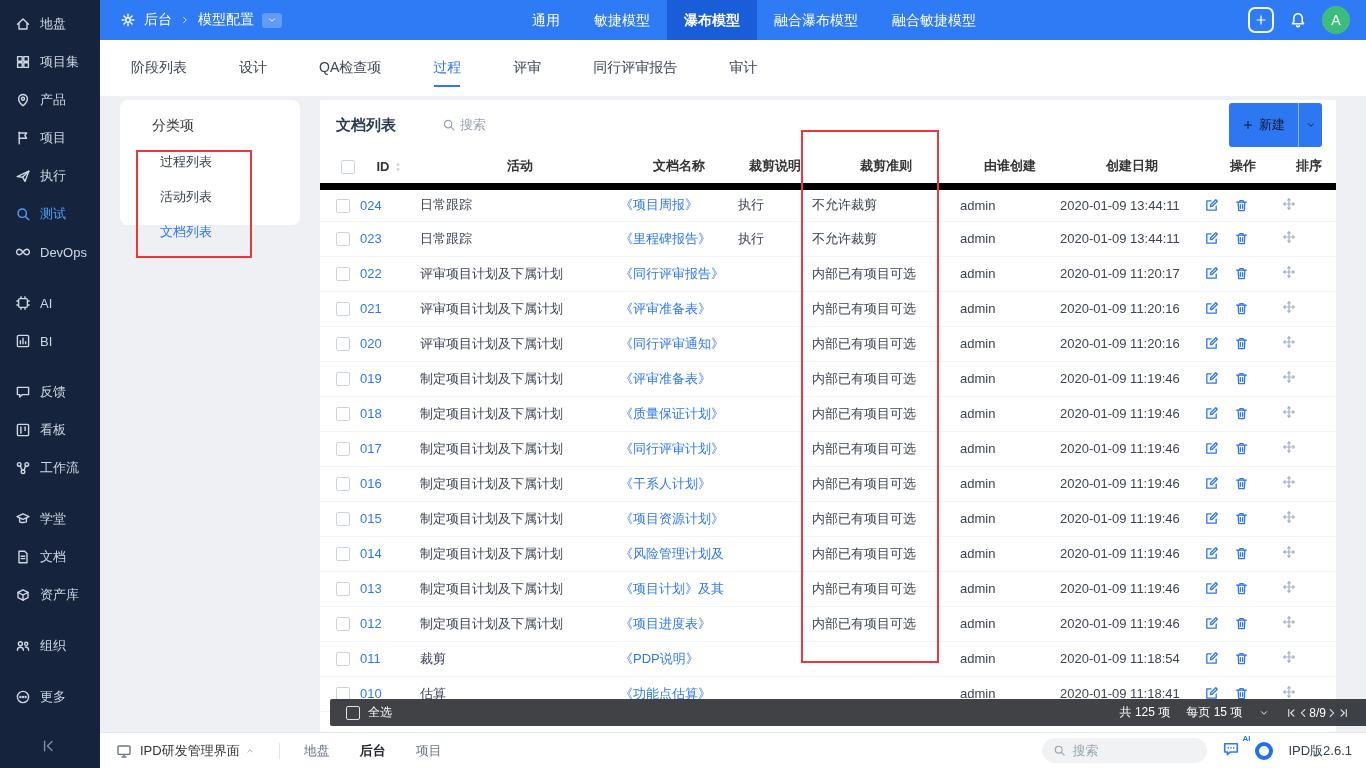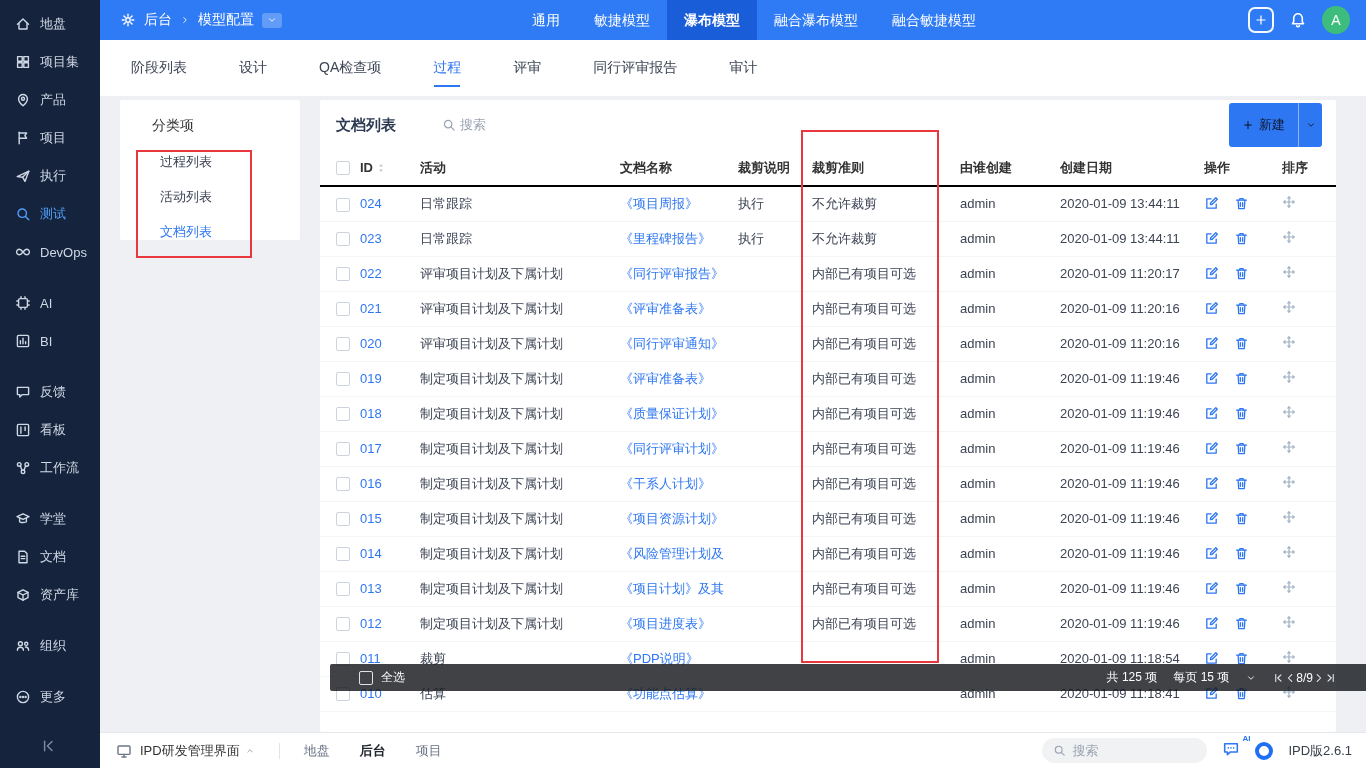--- a/index.html
+++ b/index.html
@@ -29,52 +29,52 @@
   .btn-plus{width:26px;height:26px;border:2px solid rgba(255,255,255,.95);border-radius:7px;display:flex;align-items:center;justify-content:center;cursor:pointer}
   .avatar{width:28px;height:28px;border-radius:50%;background:#3dbd7d;display:flex;align-items:center;justify-content:center;font-size:14px;cursor:pointer}
 
   
   .subtabs{position:absolute;left:100px;top:40px;right:0;height:56px;background:#fff;display:flex;align-items:center;gap:52px;padding-left:31px;font-size:14px;color:#3c4353;z-index:10}
   .subtab{position:relative;cursor:pointer;white-space:nowrap}
   .subtab.active{color:#2e77f2}
   .subtab.active::after{content:"";position:absolute;left:1px;right:1px;bottom:-10px;height:2px;background:#2e77f2}
 
   
-  .category-card{position:absolute;left:120px;top:100px;width:180px;height:140px;background:#fff;border-radius:2px;z-index:5}
+  .category-card{position:absolute;left:120px;top:100px;width:180px;height:125px;background:#fff;border-radius:8px;z-index:5}
   .category-title{padding:17px 0 9px 32px;font-size:14px;color:#333}
   .category-item{height:35px;line-height:35px;padding-left:40px;cursor:pointer;color:#3c4353}
   .category-item.active{color:#2e77f2}
 
   
   .main-card{position:absolute;left:320px;top:100px;width:1016px;height:632px;background:#fff;border-radius:2px;overflow:hidden;z-index:5}
   .toolbar{height:50px;display:flex;align-items:center;padding:0 14px 0 16px}
   .toolbar-title{font-size:15px;font-weight:bold;color:#2c3a52}
   .toolbar-search{display:flex;align-items:center;gap:4px;margin-left:46px;color:#9aa3b0;cursor:pointer}
   .btn-new{margin-left:auto;display:flex;height:44px;border-radius:3px;overflow:hidden;color:#0f172a;cursor:pointer}
   .btn-new-main{background:#2e77f2;display:flex;align-items:center;gap:5px;padding:0 13px}
   .btn-new-caret{background:#2e77f2;border-left:1px solid rgba(255,255,255,.45);width:24px;display:flex;align-items:center;justify-content:center}
   table.doc-table{width:100%;border-collapse:collapse;table-layout:fixed}
-  .doc-table th{font-weight:bold;text-align:left;height:36px;border-bottom:2px solid #000000;color:#333;white-space:nowrap;overflow:hidden}
+  .doc-table th{font-weight:bold;text-align:center;height:36px;border-bottom:7px solid #000000;color:#333;white-space:nowrap;overflow:hidden}
   .doc-table td{height:35px;border-bottom:1px solid #f2f4f7;white-space:nowrap;overflow:hidden;text-overflow:clip;padding-right:10px}
   .col-check-cell{padding-left:16px}
   .cell-id{color:#2e77f2}
   a.doc-link{color:#2e77f2;text-decoration:none;cursor:pointer}
   .cb{display:inline-block;width:14px;height:14px;border:1px solid #cdd3dc;border-radius:2px;background:#fff;vertical-align:middle;cursor:pointer}
   .sort{vertical-align:-2px;margin-left:2px}
   .ops{display:flex;gap:15px;align-items:center;color:#2e77f2}
   .opbtn{display:inline-flex;cursor:pointer}
   .move{color:#9fb0c4;cursor:grab}
 
   
   .anno{position:absolute;border:2px solid #e8383d;z-index:50;pointer-events:none}
   #anno-cat{left:136px;top:150px;width:116px;height:108px}
   #anno-col{left:801px;top:130px;width:138px;height:533px}
 
   
-  .pagebar{position:absolute;left:330px;top:664px;right:0;height:27px;background:rgba(22,24,29,.82);color:#fff;display:flex;align-items:center;gap:8px;font-size:12px;padding:0 29px;z-index:40;border-radius:2px 0 0 2px}
+  .pagebar{position:absolute;left:330px;top:699px;right:0;height:27px;background:rgba(22,24,29,.82);color:#fff;display:flex;align-items:center;gap:8px;font-size:12px;padding:0 16px;z-index:40;border-radius:2px 0 0 2px}
   .pagebar .cb{background:transparent;border-color:#dfe3e9}
   .pb-right{margin-left:auto;display:flex;align-items:center;gap:16px}
   .pb-perpage{display:flex;align-items:center;gap:17px;cursor:pointer}
   .pager{display:flex;align-items:center;}
   .pgbtn{cursor:pointer;color:#e8ecf2}
 
   
   .footer{position:absolute;left:100px;top:732px;right:0;height:36px;background:#fff;border-top:1px solid #e4e7ec;display:flex;align-items:center;padding:0 14px 0 16px;color:#5a6475;z-index:35}
   .f-ws{margin-left:8px;color:#333;cursor:pointer}
   .f-caret{margin-left:5px;color:#8a94a6}

